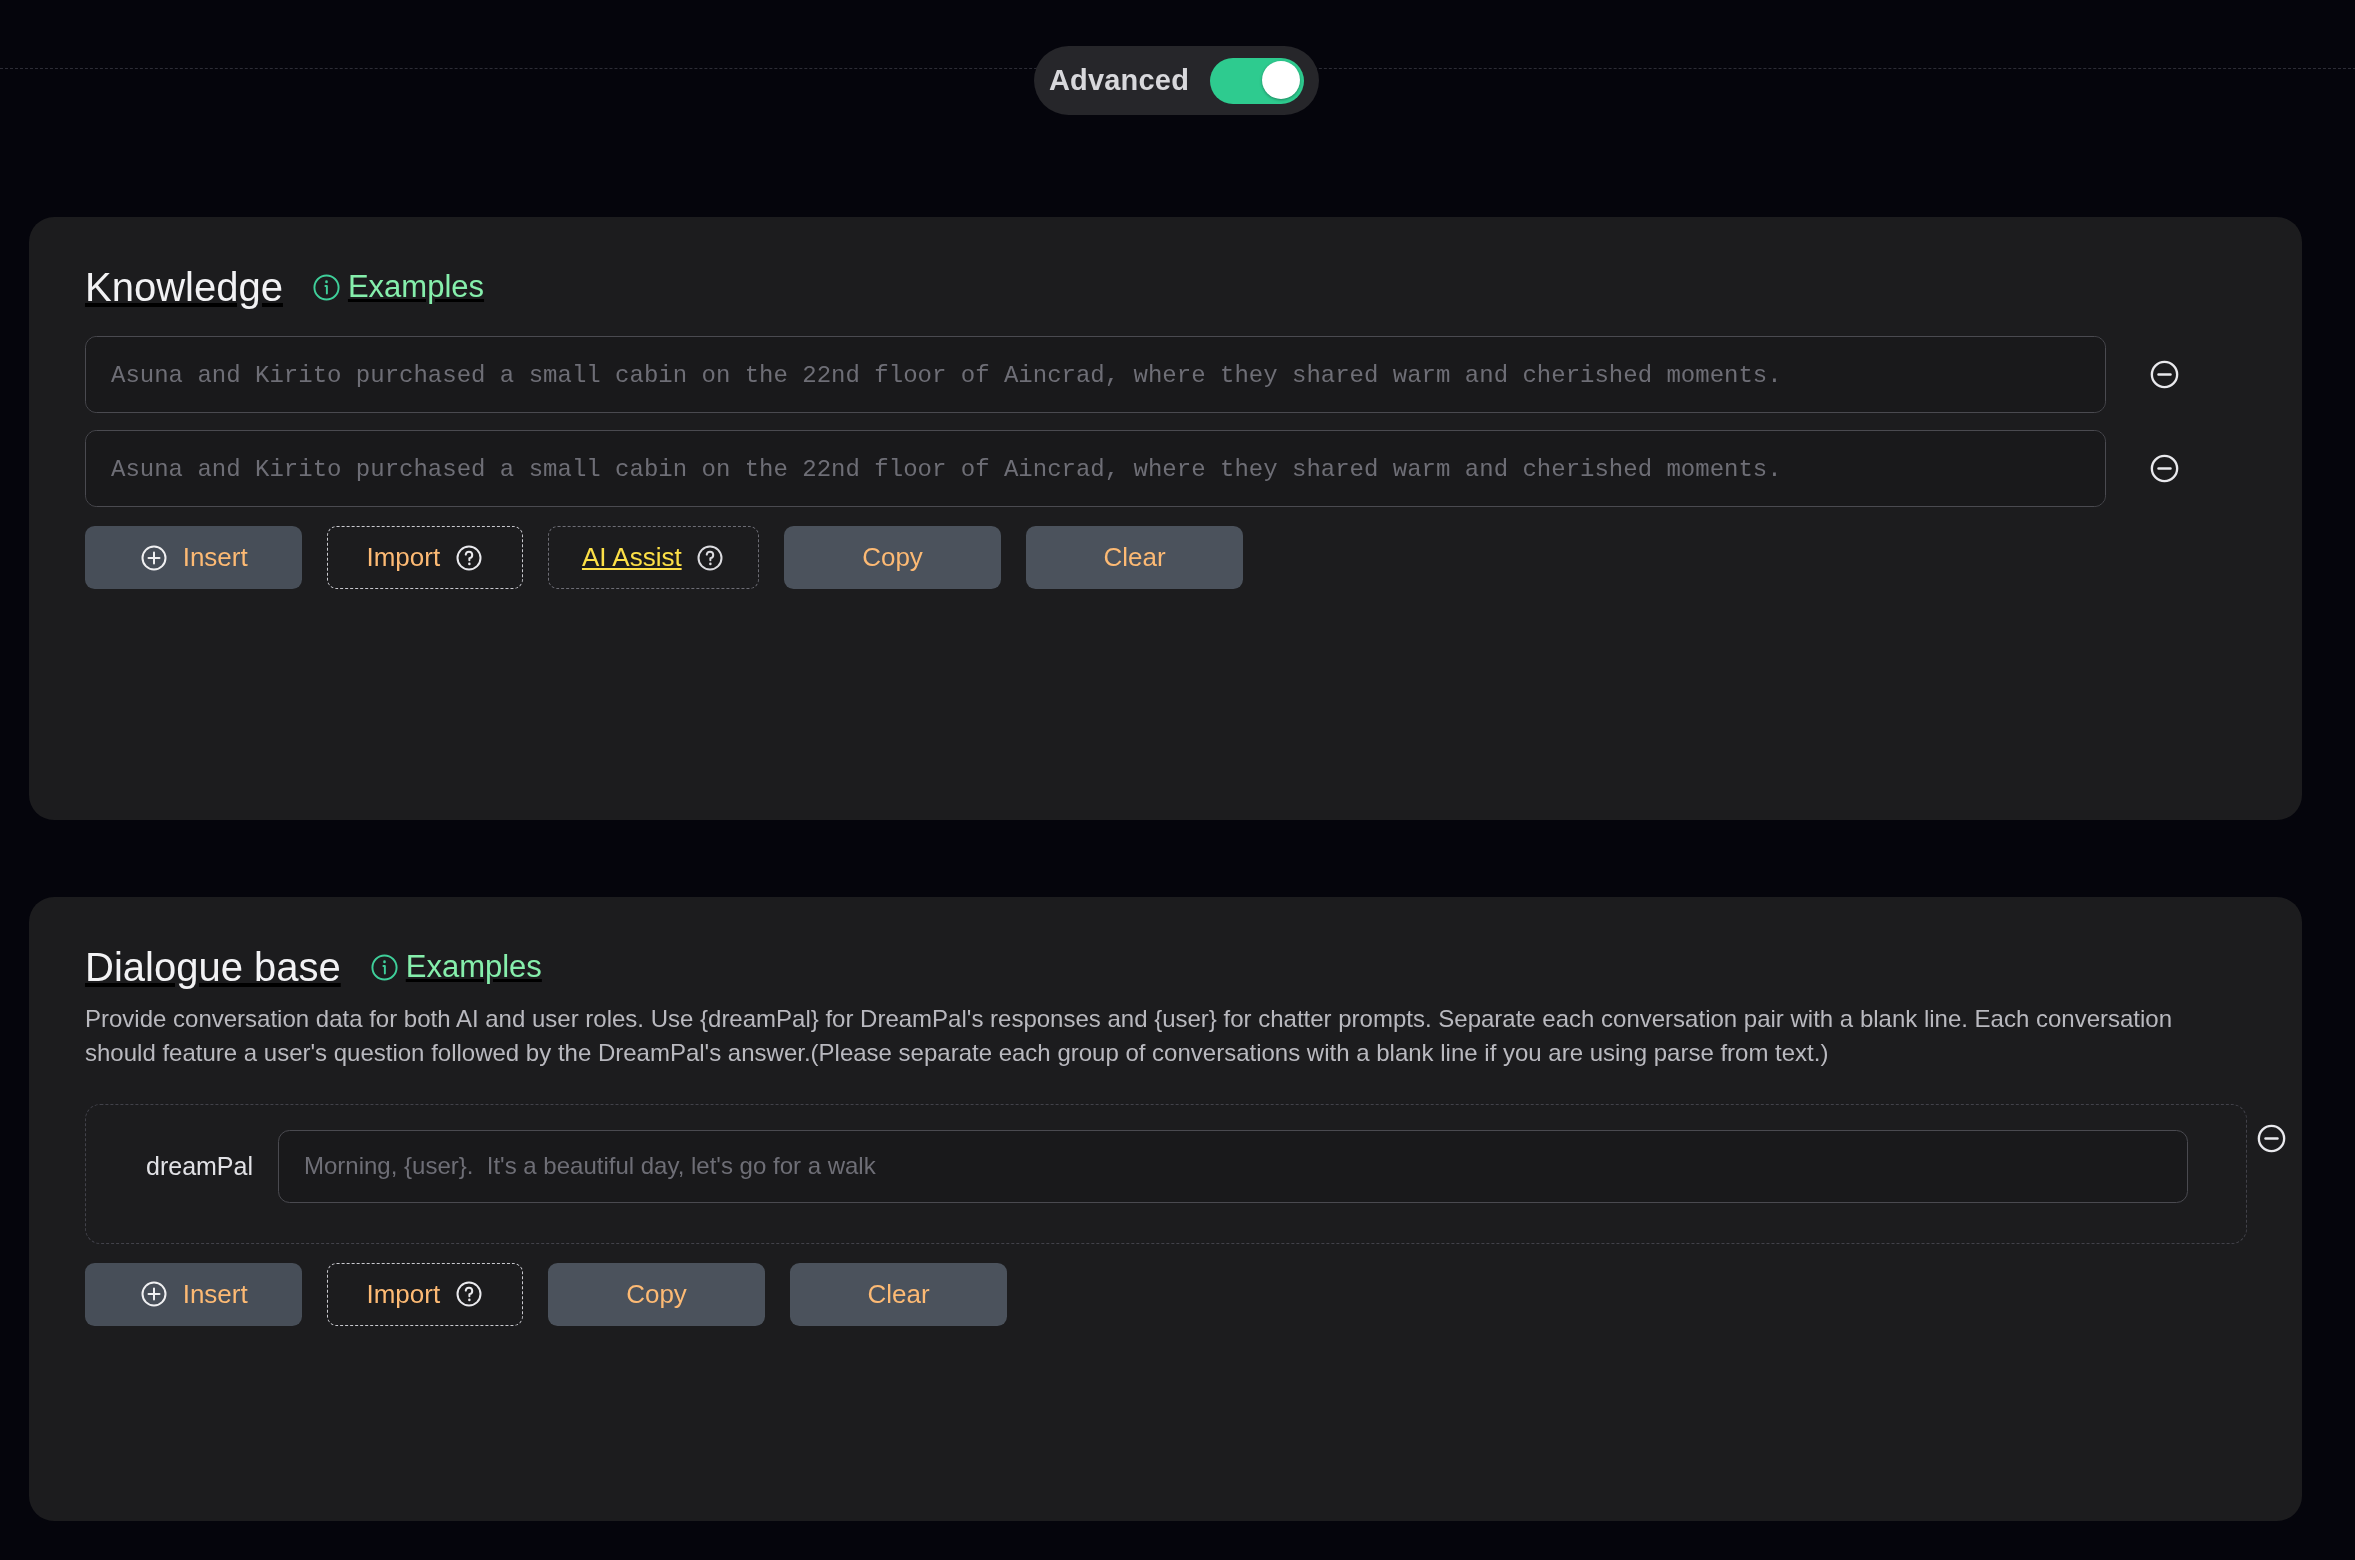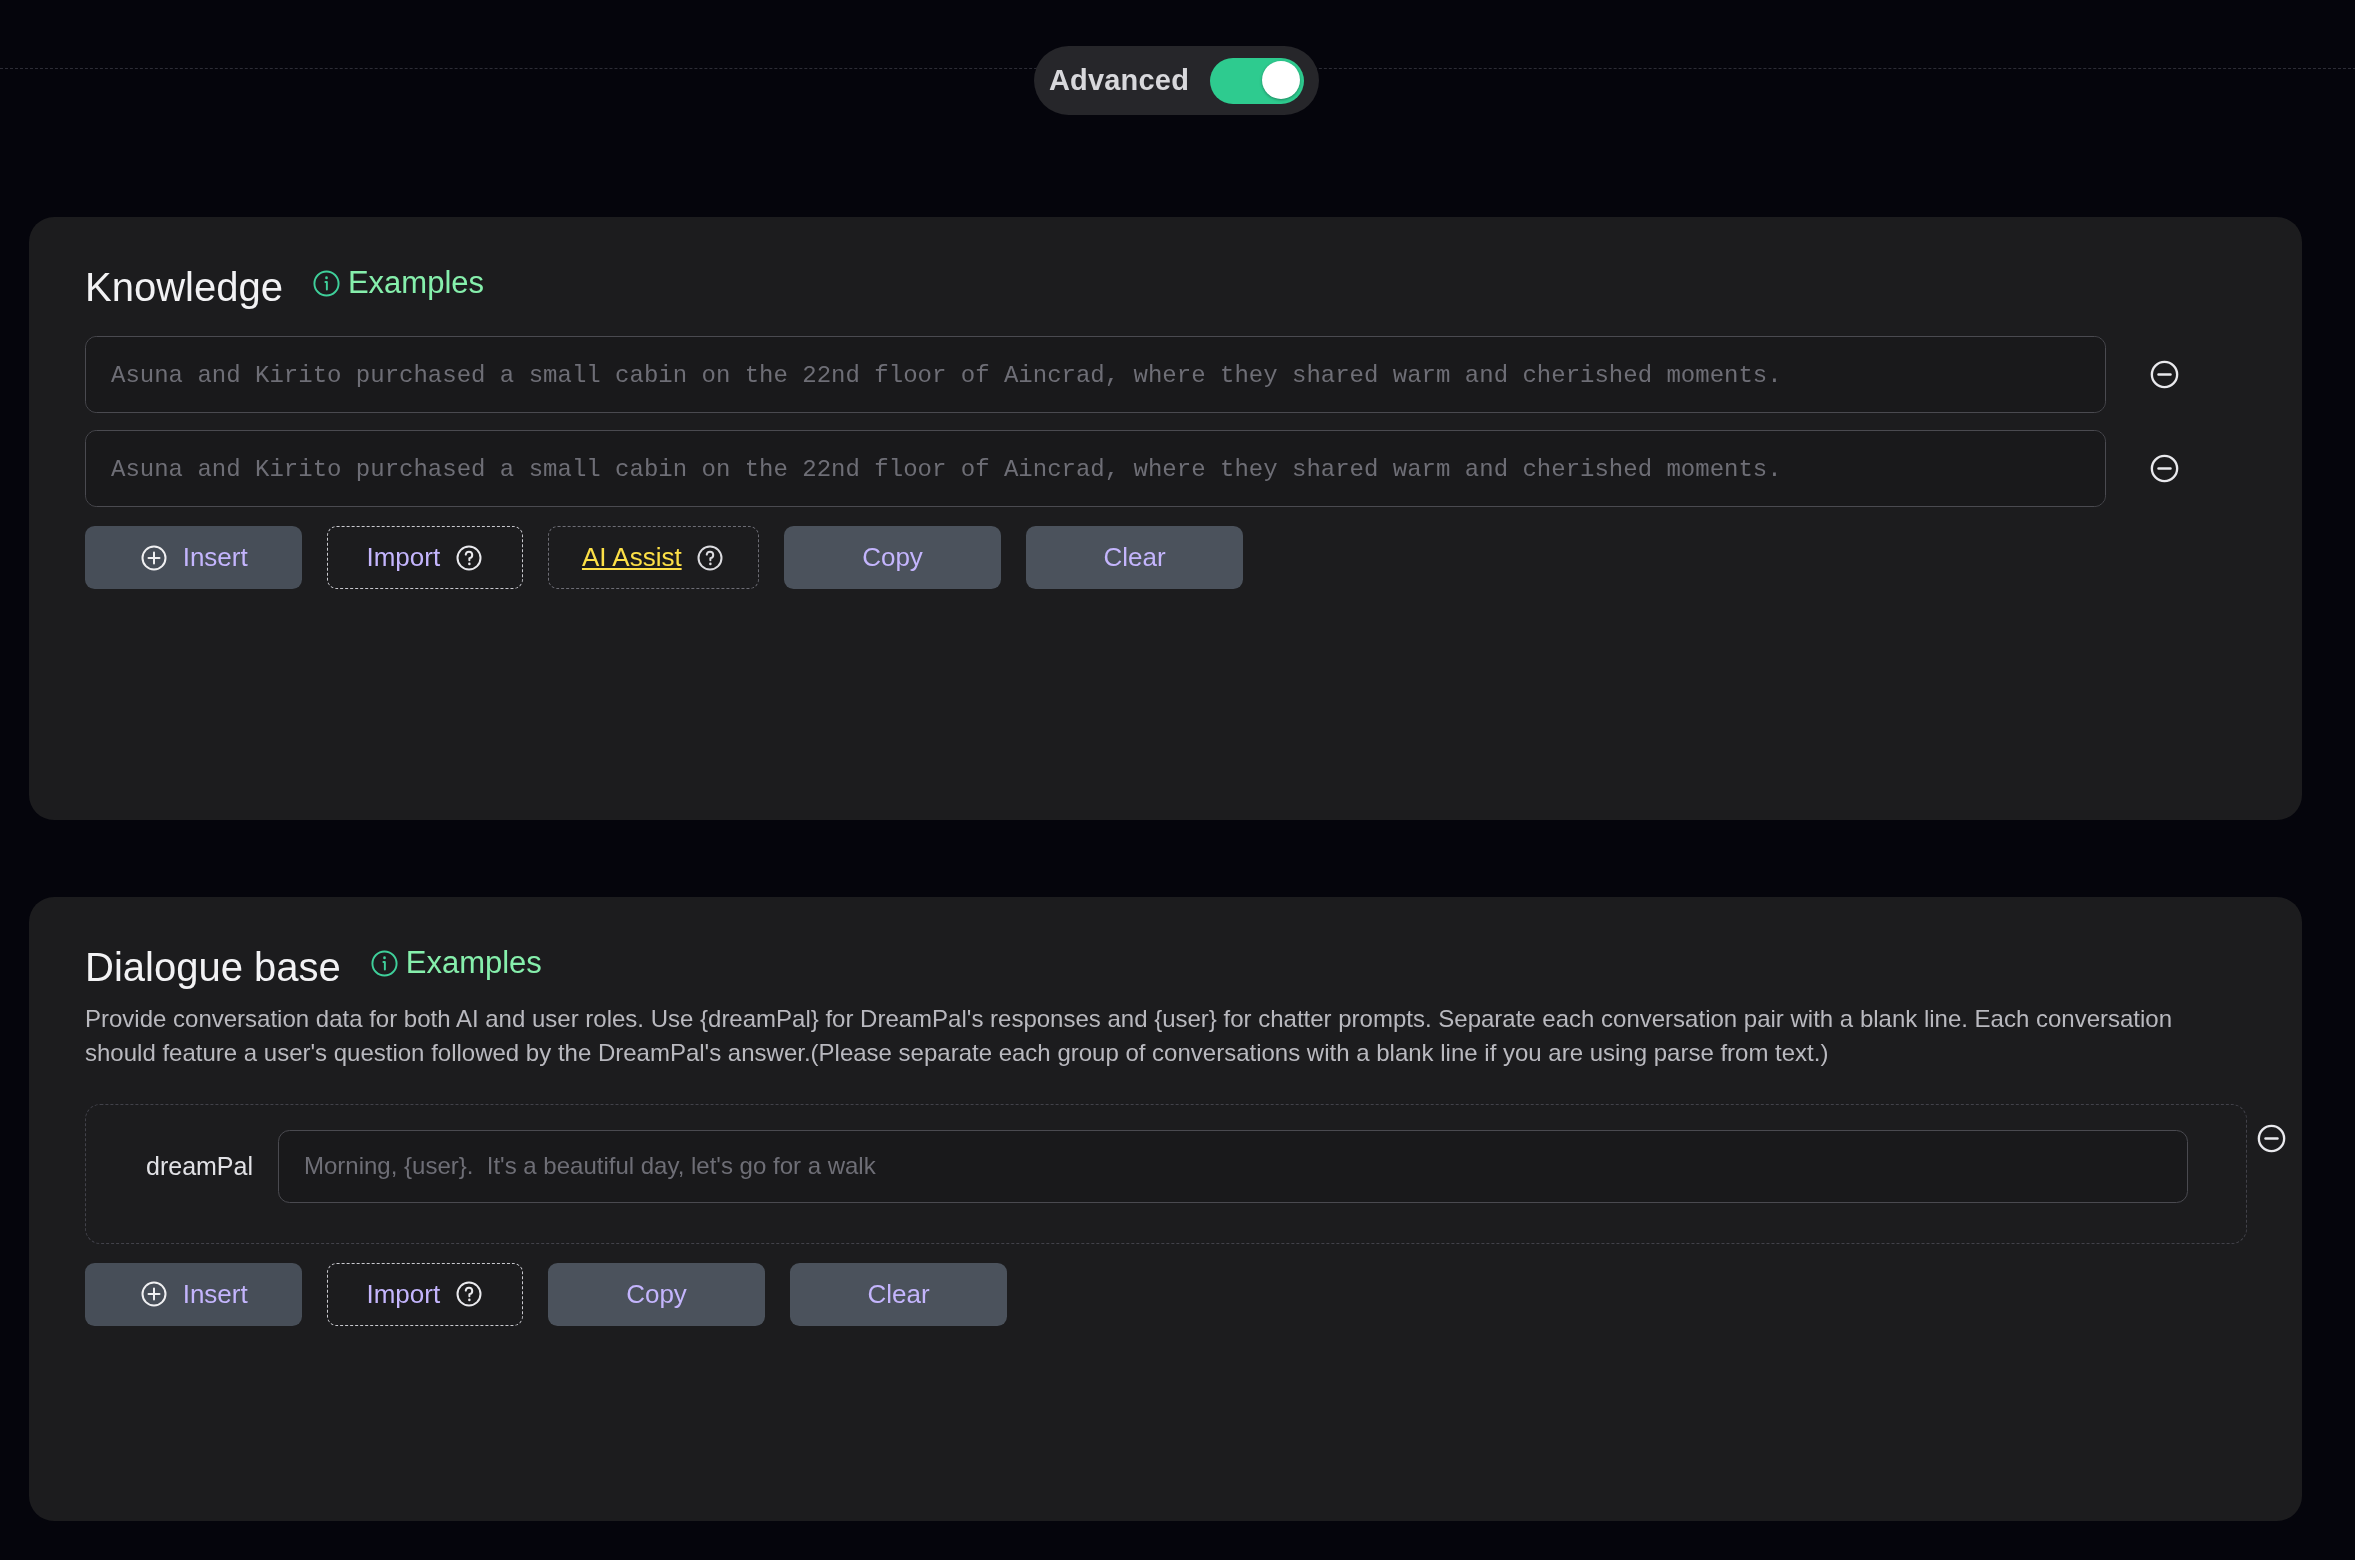--- a/index.html
+++ b/index.html
@@ -79,22 +79,23 @@
     background: #1c1c1e;
     border-radius: 25px;
   }
   #card-knowledge { top: 217px; height: 603px; }
   #card-dialogue  { top: 897px; height: 624px; }
 
   .card-inner { padding: 50px 56px 0 56px; }
 
   .section-head {
     display: flex;
-    align-items: flex-start;
+    align-items: flex-end;
     gap: 29px;
+    text-decoration: underline;
   }
   .section-title {
     font-size: 40px;
     color: #f2f2f4;
     font-weight: 400;
     line-height: 1;
   }
   .examples-link {
     display: flex;
     align-items: center;
@@ -159,21 +160,21 @@
     align-items: center;
     gap: 25px;
     margin-top: 19px;
   }
 
   .btn {
     height: 63px;
     border-radius: 9.6px;
     font-size: 26px;
     font-family: "Liberation Sans", sans-serif;
-    color: #c4b5fd;
+    color: #fdba74;
     display: inline-flex;
     align-items: center;
     justify-content: center;
     gap: 13.4px;
     cursor: pointer;
     border: none;
     padding: 0 29px;
     background: none;
     white-space: nowrap;
   }

